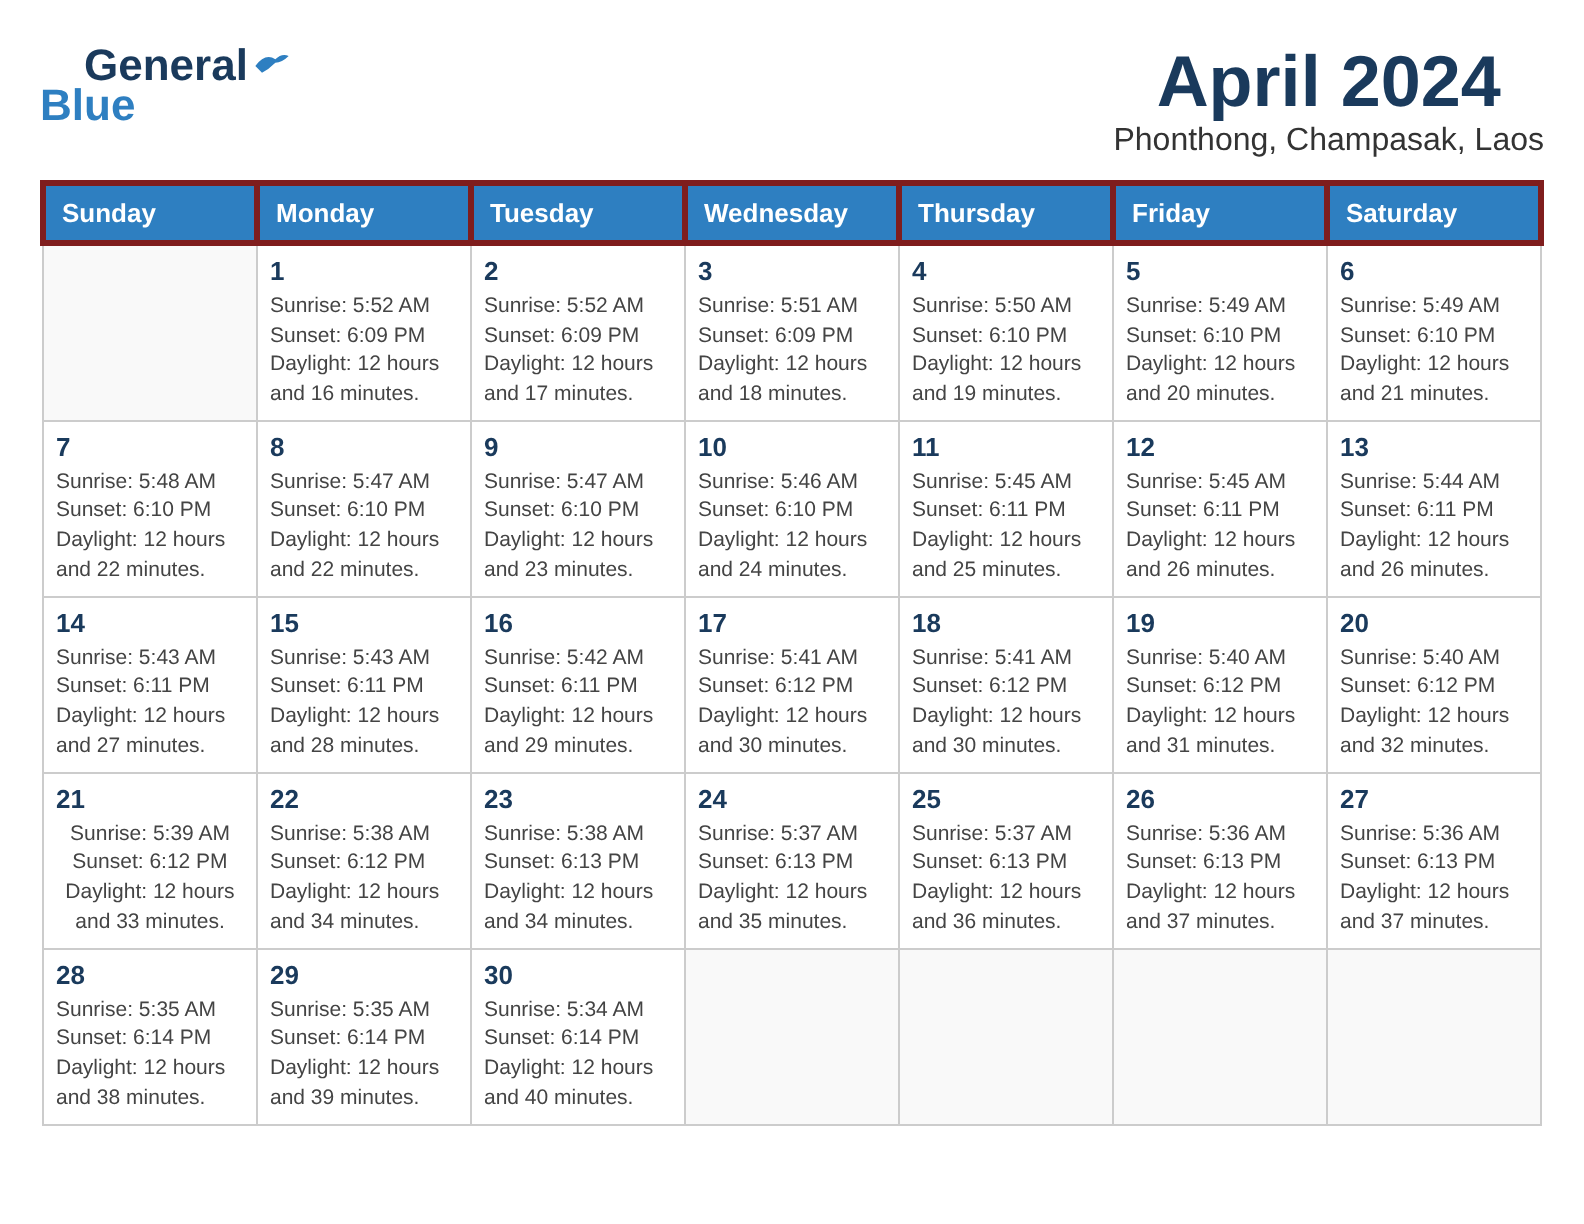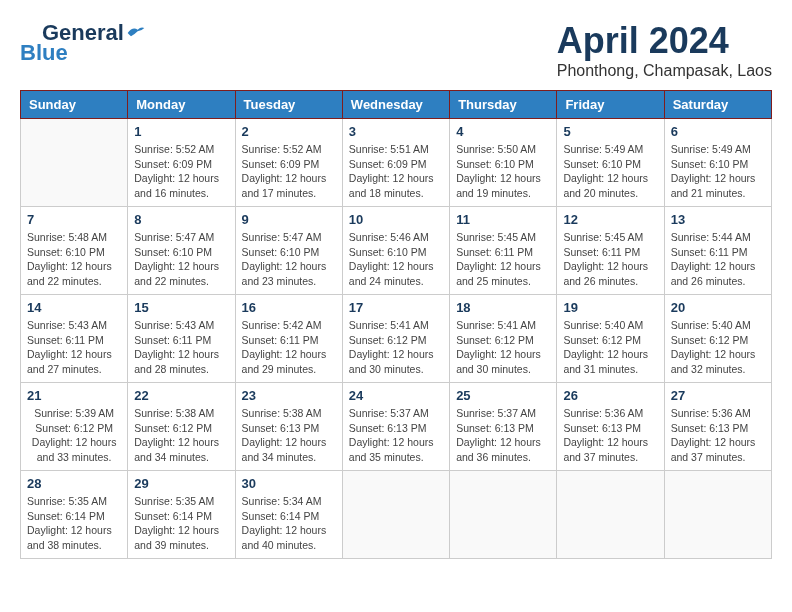--- a/index.html
+++ b/index.html
@@ -28,21 +28,21 @@
       font-weight: bold;
       color: #1a3a5c;
       margin-left: 22px;
     }
     .logo-bird {
       width: 20px;
       height: 18px;
       margin-left: 2px;
     }
     .title-area {
-      text-align: left;
+      text-align: center;
     }
     .month-title {
       font-size: 36px;
       font-weight: bold;
       color: #1a3a5c;
     }
     .subtitle {
       font-size: 16px;
       color: #333;
     }
@@ -50,21 +50,21 @@
       width: 100%;
       border-collapse: collapse;
     }
     .calendar th {
       background: #2e7fc1;
       color: #fff;
       text-align: left;
       padding: 6px 8px;
       font-size: 13px;
       font-weight: bold;
-      border: 1px solid #7f1d1d;
+      border: 3px solid #7f1d1d;
     }
     .calendar td {
       border: 1px solid #ccc;
       vertical-align: top;
       padding: 5px 6px;
       width: 107px;
       min-height: 80px;
       font-size: 11px;
       color: #333;
     }

